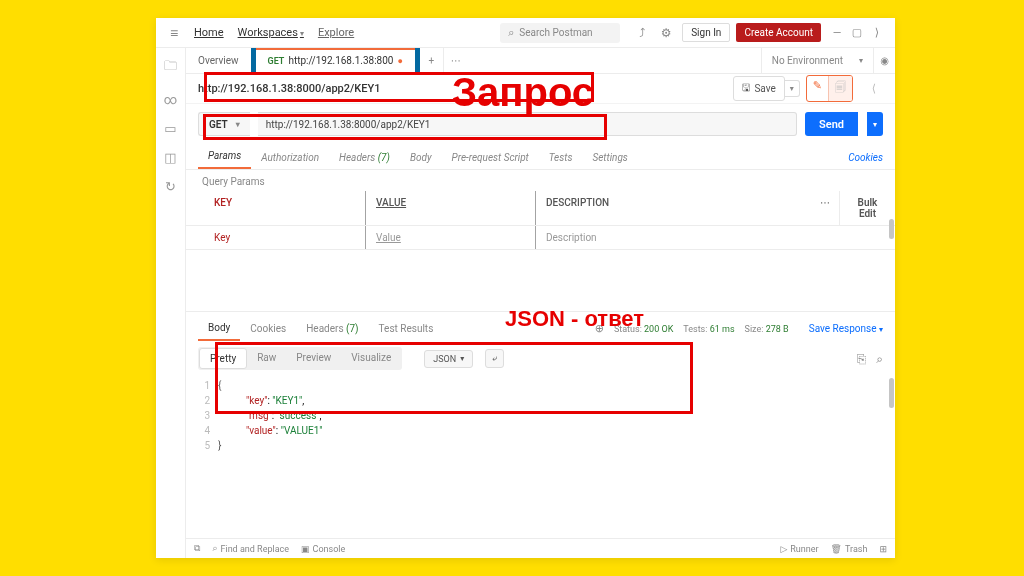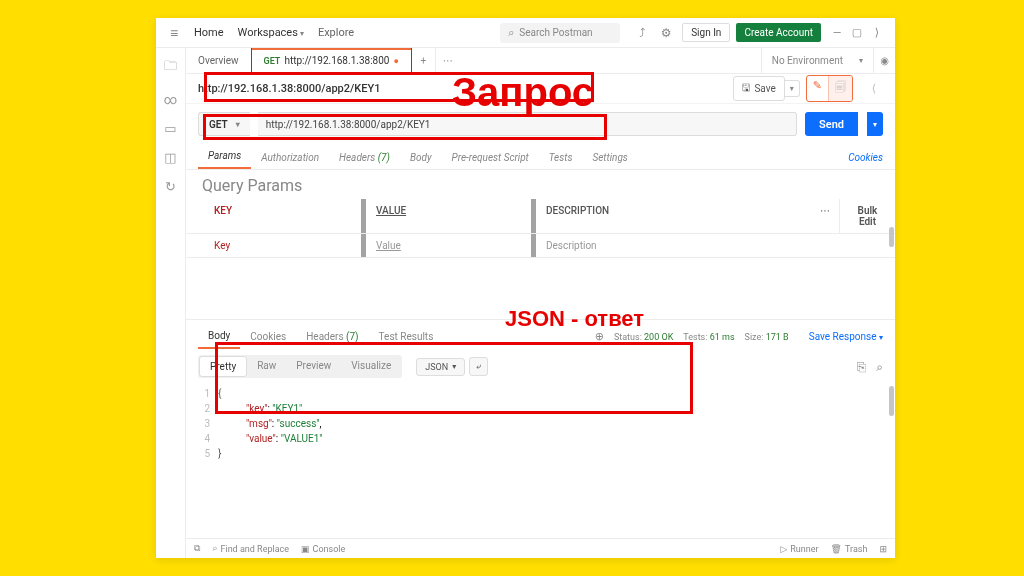--- a/index.html
+++ b/index.html
@@ -2,38 +2,38 @@
 <html><head>
 <meta charset="utf-8">
 <style>
   * { box-sizing: border-box; margin: 0; padding: 0; font-family: -apple-system, BlinkMacSystemFont, "Segoe UI", Roboto, sans-serif; }
   body { background: #ffde00; width: 1024px; height: 576px; overflow: hidden; position: relative; }
   .app { position: absolute; left: 156px; top: 18px; width: 739px; height: 540px; background: #fff; display: flex; flex-direction: column; box-shadow: 0 2px 8px rgba(0,0,0,0.1); }
   
   .topbar { height: 30px; border-bottom: 1px solid #ececec; display: flex; align-items: center; padding: 0 8px; font-size: 11px; color: #333; }
   .hamburger { width: 20px; text-align: center; color: #888; font-size: 14px; cursor: pointer; }
   .nav-links { display: flex; gap: 14px; margin-left: 10px; }
-  .nav-link { cursor: pointer; }
+  .nav-link { cursor: pointer; text-decoration: underline; }
   .nav-link.explore { color: #666; }
   .ws-chev { margin-left: 2px; font-size: 8px; color: #888; }
   .spacer { flex: 1; }
   .search-box { background: #f3f3f3; border-radius: 3px; height: 20px; display: flex; align-items: center; padding: 0 8px; color: #888; font-size: 10px; width: 120px; margin-right: 10px; }
   .search-box .sicon { margin-right: 5px; font-size: 11px; }
   .top-icon { width: 20px; text-align: center; color: #888; font-size: 12px; cursor: pointer; margin: 0 2px; }
   .signin { border: 1px solid #ddd; border-radius: 2px; padding: 3px 8px; font-size: 10px; cursor: pointer; margin-left: 4px; }
-  .create-acc { background: #15803d; color: #fff; border-radius: 2px; padding: 4px 8px; font-size: 10px; cursor: pointer; margin-left: 6px; margin-right: 6px; }
+  .create-acc { background: #b91c1c; color: #fff; border-radius: 2px; padding: 4px 8px; font-size: 10px; cursor: pointer; margin-left: 6px; margin-right: 6px; }
   .win-btn { width: 20px; text-align: center; color: #888; font-size: 11px; cursor: pointer; }
   
   .body { flex: 1; display: flex; overflow: hidden; }
   .sidebar { width: 30px; border-right: 1px solid #ececec; display: flex; flex-direction: column; align-items: center; padding-top: 8px; gap: 14px; color: #999; font-size: 13px; }
   .sidebar div { cursor: pointer; }
   .main { flex: 1; display: flex; flex-direction: column; overflow: hidden; }
   
   .tabs-row { height: 26px; border-bottom: 1px solid #ececec; display: flex; align-items: stretch; font-size: 10px; }
-  .tab { padding: 0 12px; display: flex; align-items: center; border-right: 1px solid #0369a1; color: #666; cursor: pointer; position: relative; }
+  .tab { padding: 0 12px; display: flex; align-items: center; border-right: 5px solid #0369a1; color: #666; cursor: pointer; position: relative; }
   .tab.active { color: #333; }
   .tab.active::before { content: ""; position: absolute; top: 0; left: 0; right: 0; height: 2px; background: #f26b3a; }
   .tab .method-badge { color: #2e7d32; font-weight: 600; margin-right: 4px; font-size: 9px; }
   .tab .dot { color: #f26b3a; margin-left: 4px; font-size: 9px; }
   .tab-add { width: 24px; display: flex; align-items: center; justify-content: center; color: #888; cursor: pointer; border-right: 1px solid #ececec; }
   .tab-more { width: 24px; display: flex; align-items: center; justify-content: center; color: #888; cursor: pointer; }
   .env-select { margin-left: auto; display: flex; align-items: center; padding: 0 10px; color: #888; font-size: 10px; border-left: 1px solid #ececec; cursor: pointer; gap: 16px; }
   .env-eye { width: 22px; display:flex; align-items:center; justify-content:center; border-left:1px solid #ececec; color:#888; cursor:pointer; }
   
   .req-title-row { height: 30px; display: flex; align-items: center; padding: 0 12px; font-size: 11px; color: #333; border-bottom: 1px solid #f3f3f3; }
@@ -50,41 +50,41 @@
   .method-select { border: 1px solid #ddd; background: #f7f7f7; height: 24px; display: flex; align-items: center; padding: 0 10px; font-size: 10px; font-weight: 600; color: #333; cursor: pointer; gap: 8px; border-right: none; border-radius: 3px 0 0 3px; }
   .url-input { border: 1px solid #ddd; background: #f7f7f7; height: 24px; flex: 1; padding: 0 8px; font-size: 10px; color: #444; border-left: none; border-radius: 0 3px 3px 0; }
   .send-btn { background: #0d6efd; color: #fff; height: 24px; display: flex; align-items: center; padding: 0 14px; font-size: 11px; font-weight: 600; border-radius: 3px 0 0 3px; cursor: pointer; }
   .send-chev { background: #0d6efd; color: #fff; height: 24px; display: flex; align-items: center; padding: 0 6px; font-size: 8px; border-radius: 0 3px 3px 0; cursor: pointer; margin-left: 1px; }
   
   .req-tabs { display: flex; padding: 0 12px; font-size: 10px; color: #888; border-bottom: 1px solid #ececec; align-items:flex-end;font-style:italic; }
   .req-tab { padding: 6px 10px; cursor: pointer; }
   .req-tab.active { color: #333; border-bottom: 2px solid #f26b3a; }
   .req-tab .count { color: #2e7d32; }
   .cookies-link { margin-left: auto; padding: 6px 0; color: #0d6efd; cursor: pointer; font-size: 10px; }
-  .query-label { padding: 6px 16px 4px; font-size: 16px; color: #888; }
+  .query-label { padding: 6px 16px 4px; font-size: 10px; color: #888; }
   
   .params-tbl { font-size: 10px; color: #999; }
   .params-hdr, .params-row { display: flex; border-bottom: 1px solid #ececec; }
   .params-hdr { background: #fff; color: #555; font-weight:500; }
-  .pcol { padding: 6px 10px; border-right: 5px solid #a3a3a3; }
+  .pcol { padding: 6px 10px; border-right: 1px solid #a3a3a3; }
   .pcol.key { width: 180px; padding-left: 28px; }
   .pcol.val { width: 170px; text-decoration: underline; }
   .pcol.desc { flex: 1; border-right: none; }
   .pcol.more { width: 30px; text-align: center; border-right: 1px solid #ececec; cursor:pointer; }
   .pcol.bulk { width: 55px; text-align: center; font-weight: 600; color: #555; cursor:pointer; border-right:none; }
   
   .resp-bar { display: flex; align-items: center; padding: 4px 12px 0; font-size: 10px; color: #888; border-top: 1px solid #ececec; margin-top: 6px; }
   .resp-tab { padding: 6px 10px; cursor: pointer; }
   .resp-tab.active { color: #333; border-bottom: 2px solid #f26b3a; }
   .resp-tab .count { color: #2e7d32; }
   .resp-status { margin-left: auto; display: flex; gap: 10px; align-items: center; font-size: 9px; color: #888; }
   .resp-status .globe { font-size: 11px; }
   .resp-status .ok { color: #2e7d32; }
   .save-resp { color: #0d6efd; cursor: pointer; font-size: 10px; margin-left: 10px; }
-  .resp-toolbar { display: flex; align-items: center; padding: 6px 12px; font-size: 10px; gap: 0; }
+  .resp-toolbar { display: flex; align-items: center; padding: 6px 12px; font-size: 10px; gap: 8px; }
   .resp-view { padding: 4px 10px; cursor: pointer; color: #888; }
   .resp-view.active { background: #fff; border: 1px solid #ddd; border-radius: 3px; color: #333; }
   .resp-group { background: #f0f0f0; border-radius: 3px; display: flex; padding: 1px; margin-right: 10px; }
   .fmt-select { border: 1px solid #ddd; background: #f7f7f7; padding: 3px 8px; font-size: 9px; cursor: pointer; border-radius: 3px; color: #555; display:flex; align-items:center; gap:4px; margin-left:4px; }
   .resp-icons { margin-left: auto; display: flex; gap: 10px; color: #888; font-size: 12px; }
   .resp-icons span { cursor: pointer; }
   
   .code-wrap { padding: 2px 10px 4px; position: relative; }
   .code { font-family: Menlo, Consolas, monospace; font-size: 10px; line-height: 15px; position: relative; }
   .code-line { display: flex; }
@@ -220,21 +220,21 @@
 
       <div class="resp-bar">
         <div class="resp-tab active">Body</div>
         <div class="resp-tab">Cookies</div>
         <div class="resp-tab"><span>Headers</span> <span class="count">(7)</span></div>
         <div class="resp-tab">Test Results</div>
         <div class="resp-status">
           <span class="globe">⊕</span>
           <span><span>Status:</span> <span class="ok">200 OK</span></span>
           <span><span>Tests:</span> <span class="ok">61 ms</span></span>
-          <span><span>Size:</span> <span class="ok">171 B</span></span>
+          <span><span>Size:</span> <span class="ok">278 B</span></span>
           <span class="save-resp"><span>Save Response</span> <span style="font-size:8px;">▾</span></span>
         </div>
       </div>
 
       <div class="resp-toolbar">
         <div class="resp-group">
           <div class="resp-view active">Pretty</div>
           <div class="resp-view">Raw</div>
           <div class="resp-view">Preview</div>
           <div class="resp-view">Visualize</div>

